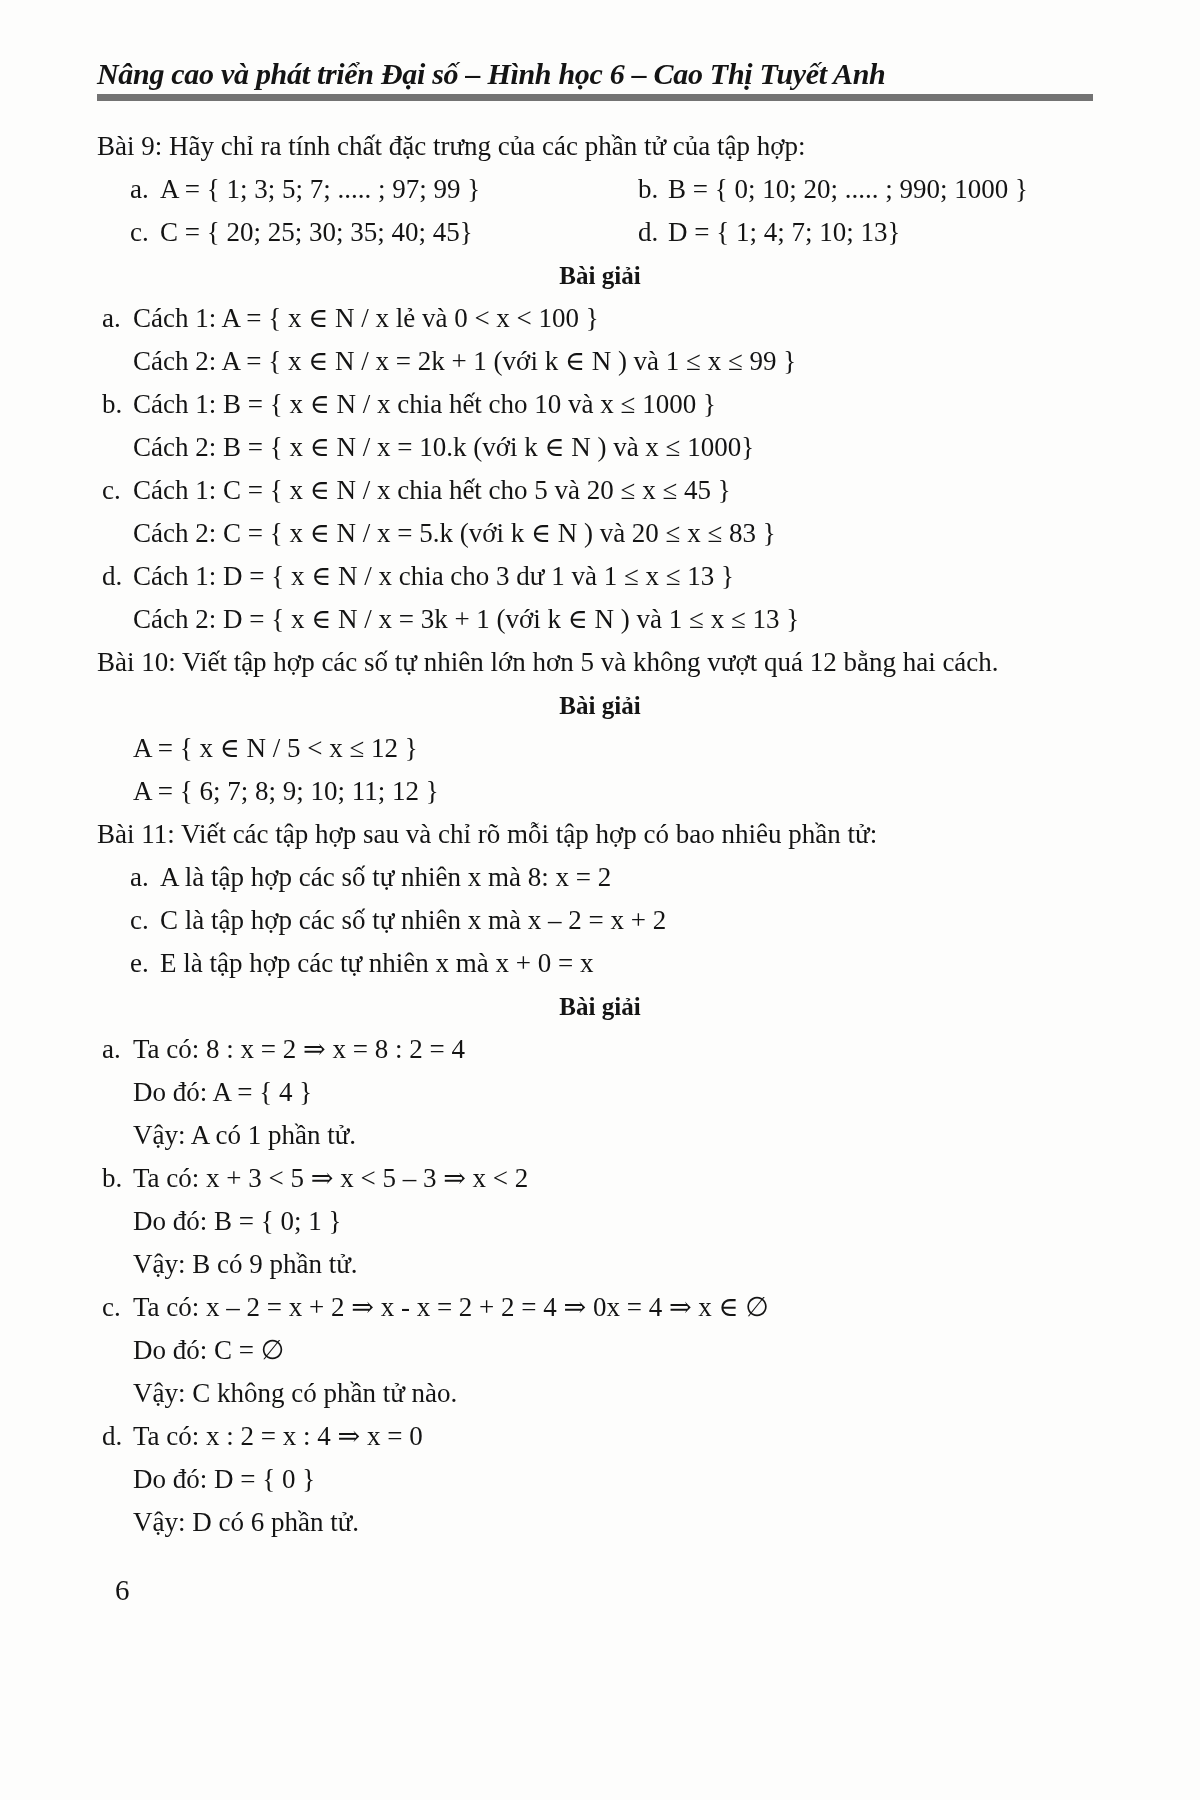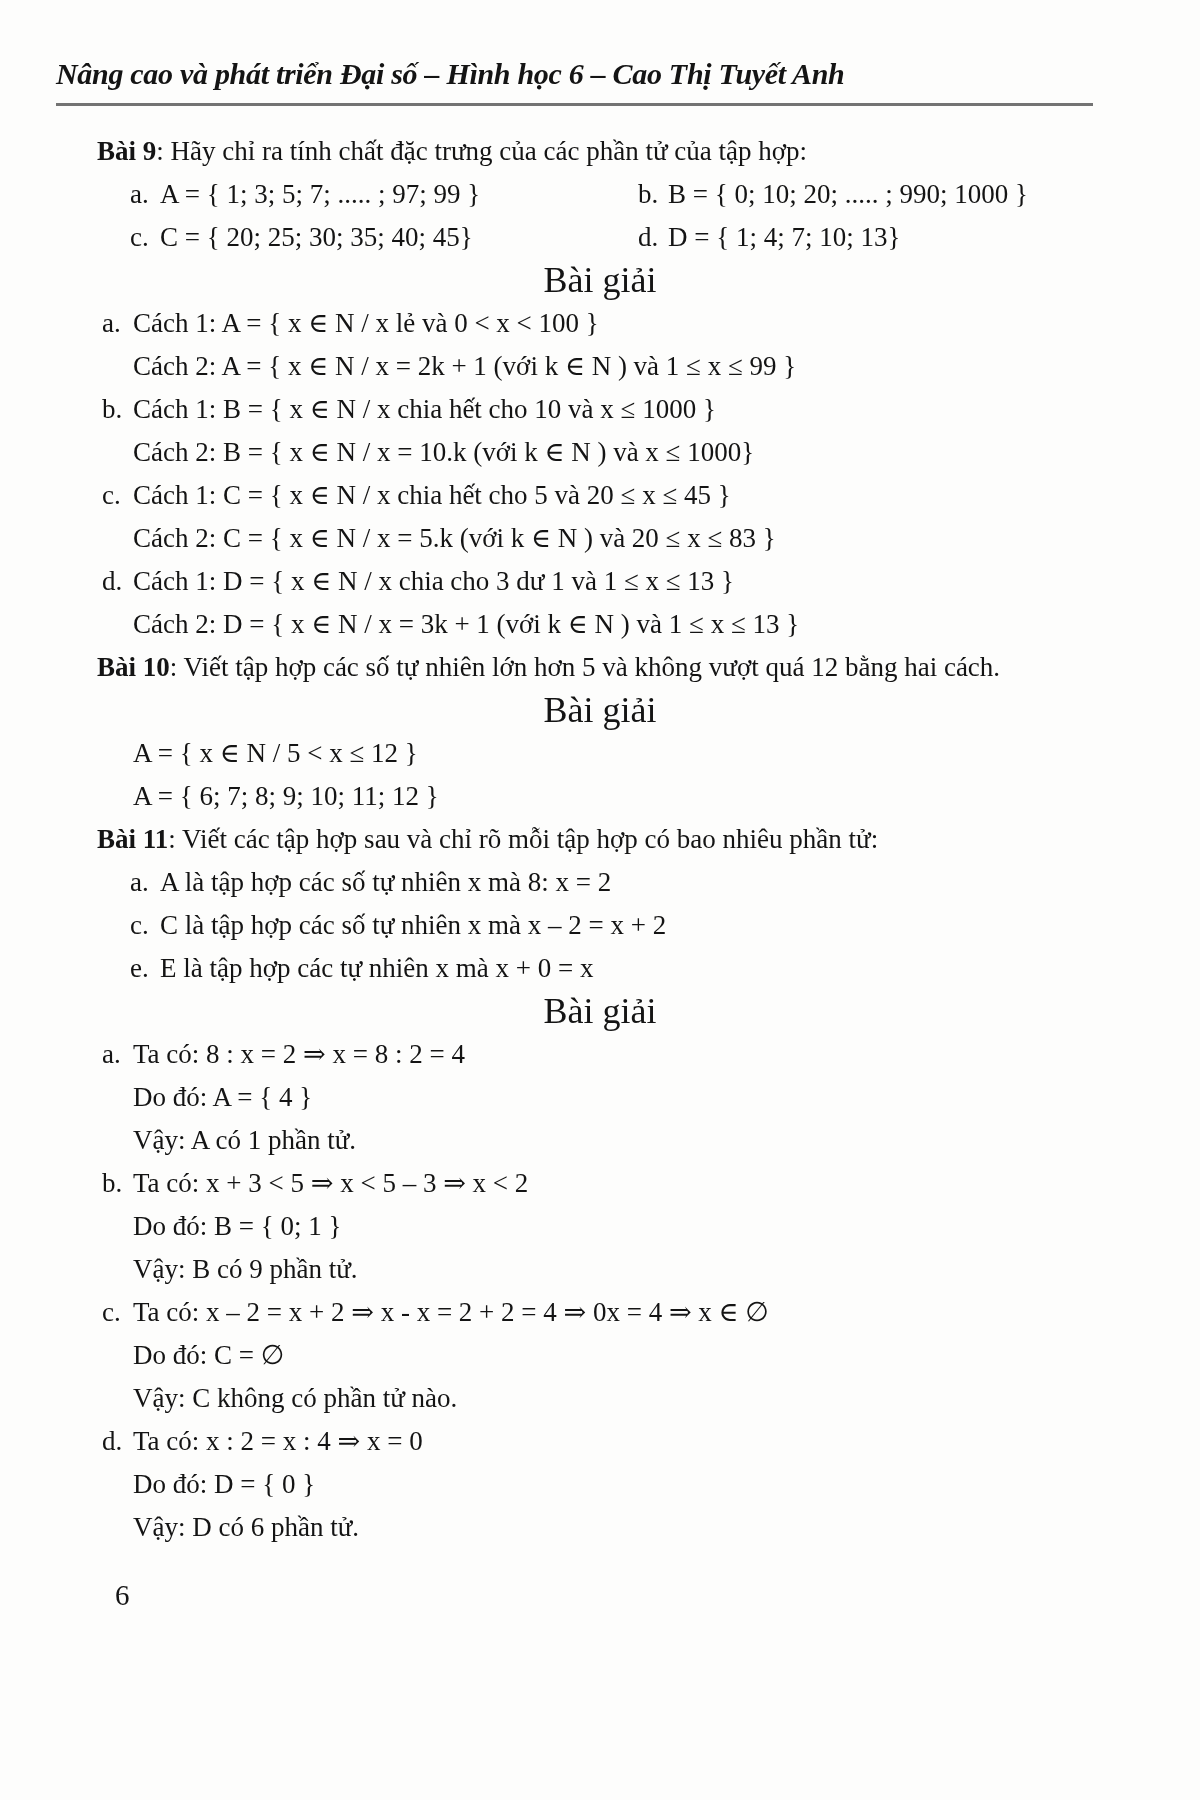--- a/index.html
+++ b/index.html
@@ -3,35 +3,35 @@
 <meta charset="utf-8">
 <style>
   html,body{margin:0;padding:0;}
   body{
     width:1200px;height:1800px;background:#ffffff;
     font-family:"Liberation Serif","DejaVu Serif",serif;
     color:#141414;overflow:hidden;
   }
   .page{position:relative;width:1200px;height:1800px;background:#fdfdfc;}
   .doc-header{
-    margin:0 107px 0 56px;
-    padding-top:54px;padding-bottom:9px;
-    border-bottom:3px solid #737373;
+    margin:0 107px 0 97px;
+    padding-top:54px;
+    border-bottom:7px solid #737373;
   }
   .header-title{
     font-style:italic;font-weight:700;font-size:30px;line-height:40px;
     letter-spacing:-0.3px;white-space:nowrap;
   }
   .content{
     margin:24px 97px 0 97px;width:1006px;
     font-size:27px;
   }
   .line{line-height:43px;min-height:43px;white-space:nowrap;}
-  .b{font-weight:700;}
-  .heading{text-align:center;font-weight:400;font-size:36px;}
+  .b{font-weight:400;}
+  .heading{text-align:center;font-weight:700;font-size:25px;}
   .two-col{display:flex;justify-content:flex-end;}
   .cell{box-sizing:border-box;}
   .c1{width:541px;padding-left:33px;}
   .c2{flex:1;}
   .item{padding-left:33px;}
   .marker{display:inline-block;width:30px;}
   .sol{padding-left:5px;}
   .sol .marker{display:inline-block;width:31px;}
   .page-number{
     margin:26px 0 0 115px;font-size:29px;line-height:40px;

